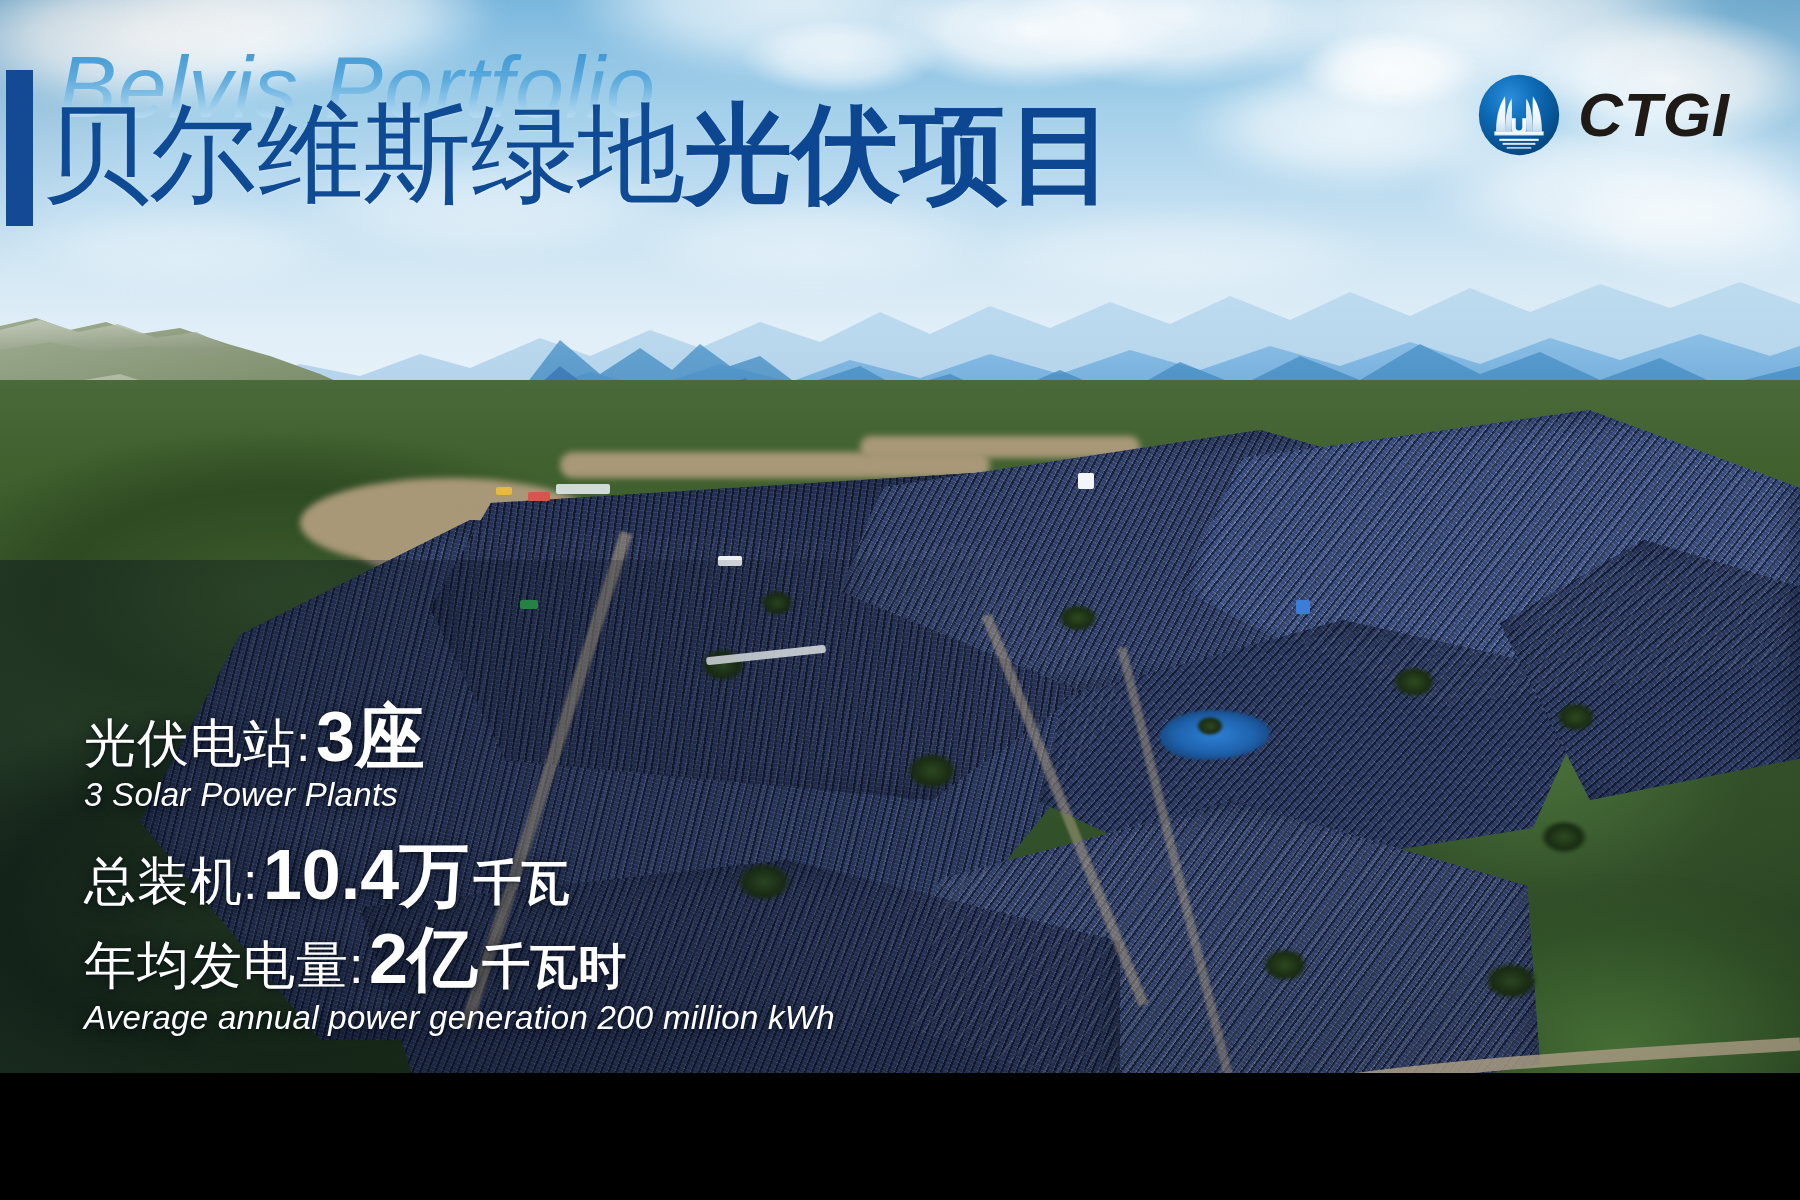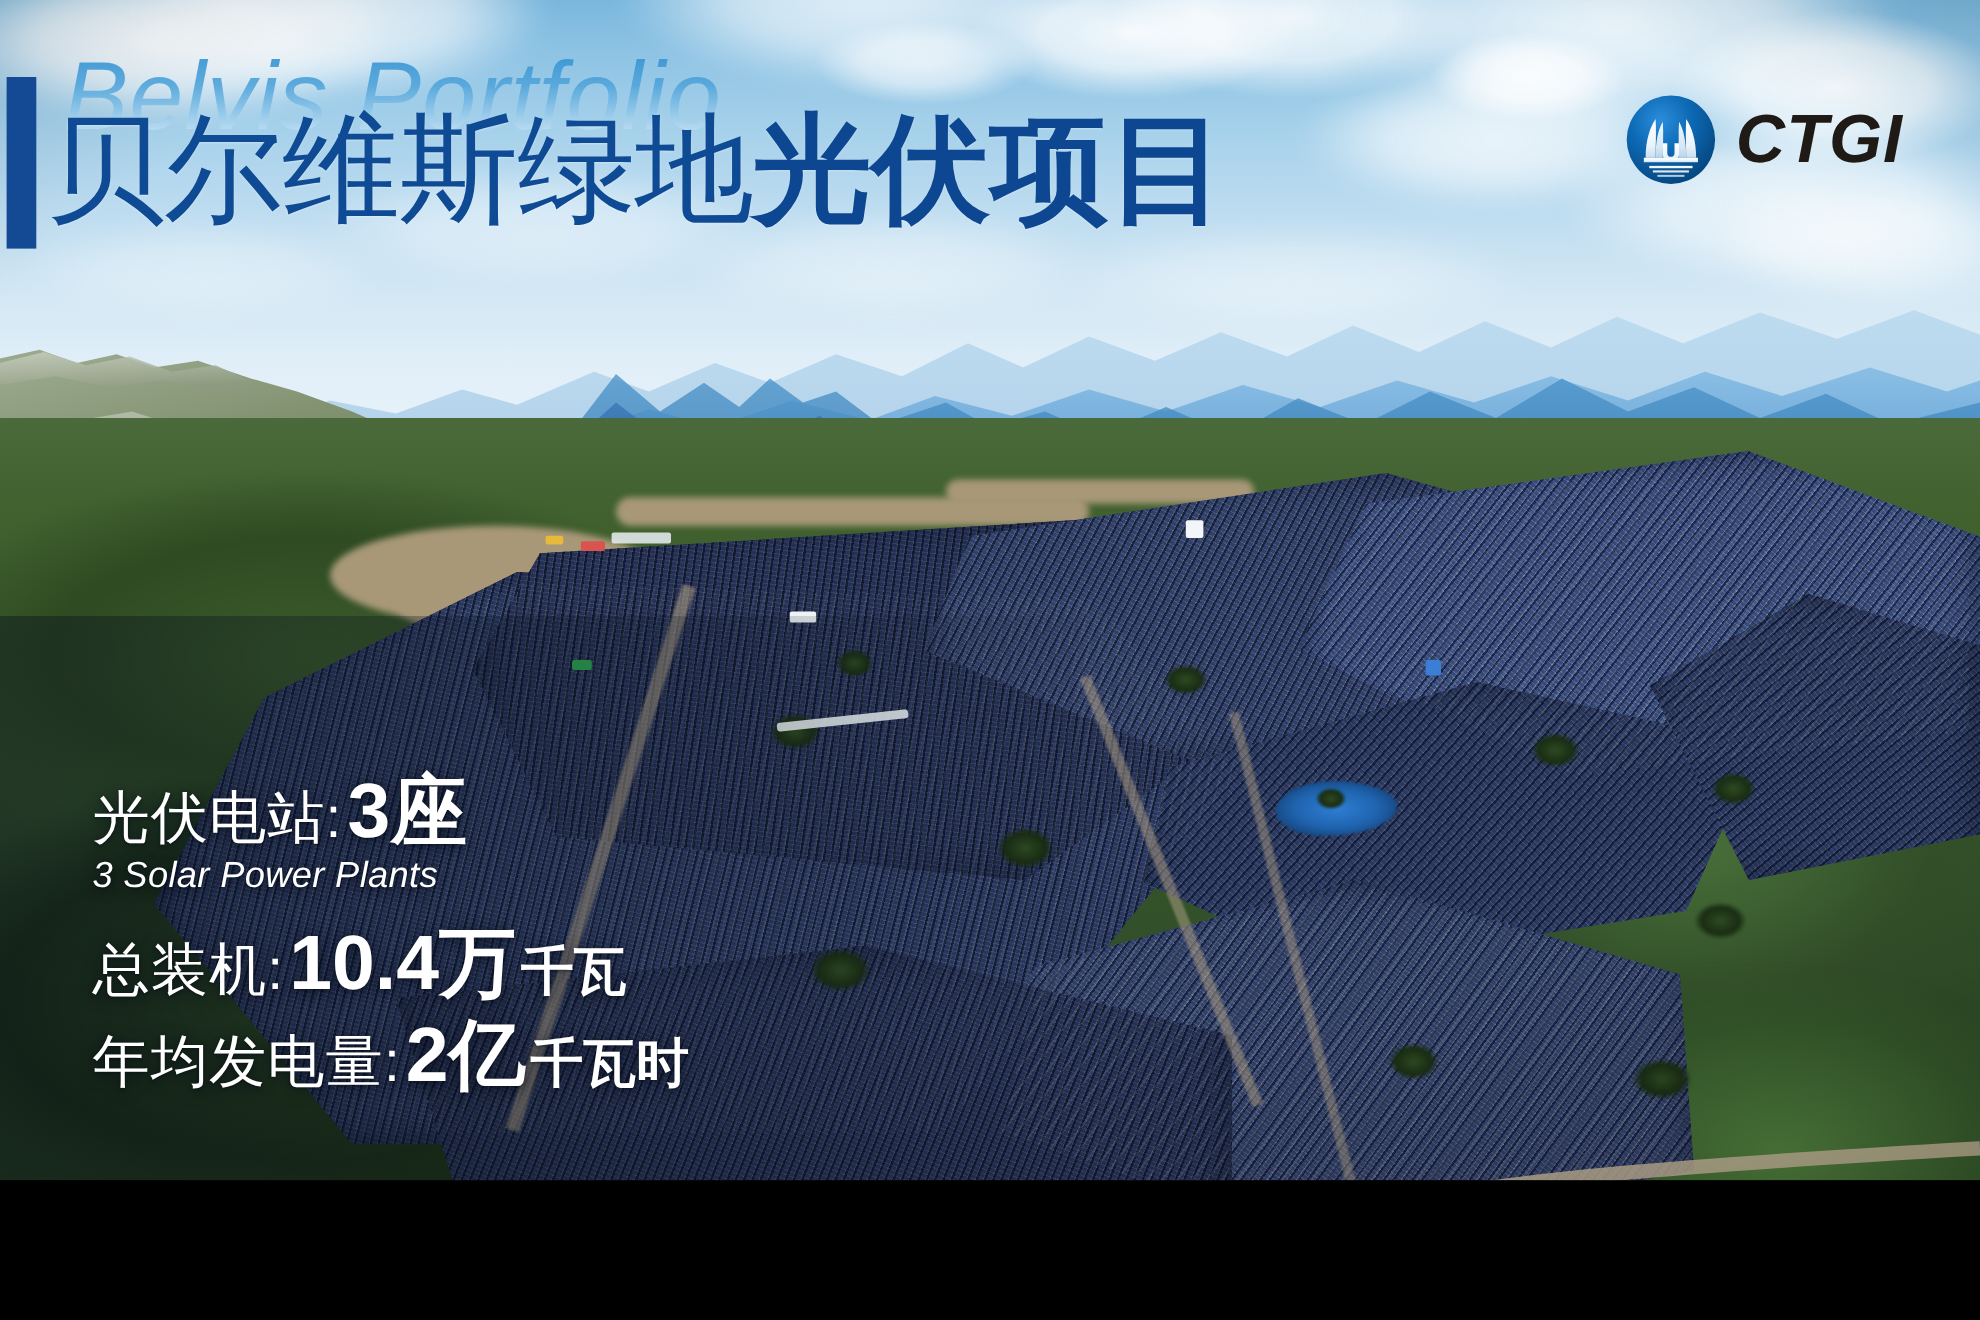--- a/index.html
+++ b/index.html
@@ -114,21 +114,21 @@
   .title-bold{
     font-size:108px;
     font-weight:bold;
     color:#0d4791;
     letter-spacing:0px;
     text-shadow:0 1px 2px rgba(255,255,255,.30);
   }
 
   
   .logo{
-    position:absolute; left:1478px; top:86px;
+    position:absolute; left:1478px; top:74px;
     display:flex; align-items:center; gap:18px;
   }
   .logo-mark{ width:82px; height:82px; display:block; }
   .logo-text{
     font-size:62px; line-height:1;
     font-weight:bold; font-style:italic;
     color:#1f1a15;
     letter-spacing:1px;
   }
 
@@ -410,17 +410,18 @@
         <span class="unit">千瓦</span>
       </div>
     </div>
 
     <div class="stat">
       <div class="stat-main">
         <span class="lbl">年均发电量:</span>
         <span class="num">2</span><span class="num">亿</span>
         <span class="unit">千瓦时</span>
       </div>
+      <div class="stat-sub">Average annual power generation 200 million kWh</div>
     </div>
 
   </div>
 
 </div>
 
 </body></html>

